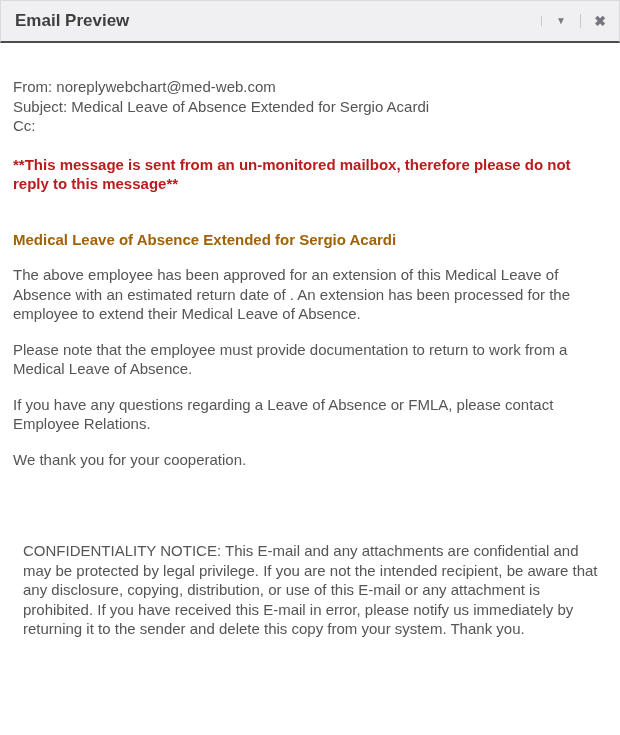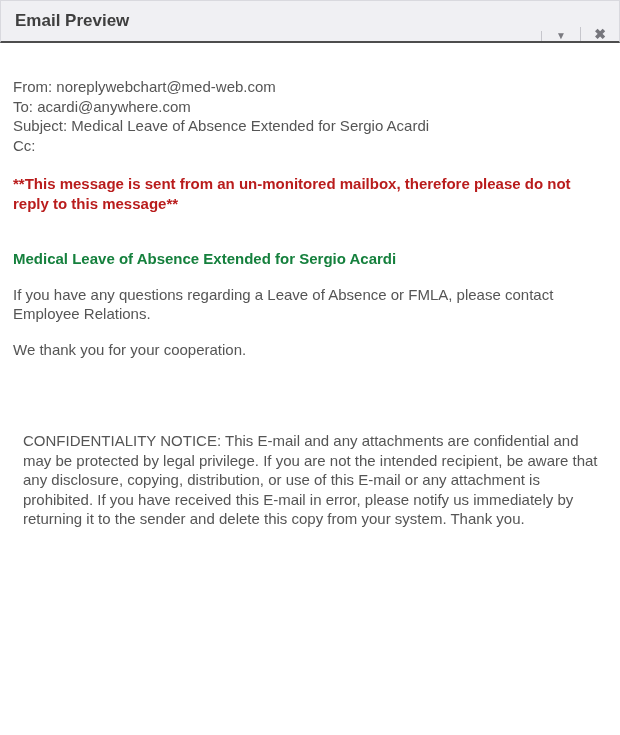--- a/index.html
+++ b/index.html
@@ -18,21 +18,21 @@
   }
   
   .titlebar {
     height: 40px;
     background: #f0f0f3;
     border-top: 1px solid #d9d9de;
     border-left: 1px solid #d9d9de;
     border-right: 1px solid #d9d9de;
     border-bottom: 2px solid #4d4d4d;
     display: flex;
-    align-items: flex-end;
+    align-items: center;
     box-sizing: content-box;
   }
   .titlebar-title {
     flex: 1;
     font-size: 17px;
     font-weight: bold;
     color: #3f3f3f;
     line-height: 40px;
     padding-left: 14px;
     white-space: nowrap;
@@ -72,21 +72,21 @@
     margin: 0;
   }
   .warning {
     margin: 19px 0 0 0;
     font-weight: bold;
     color: #b91c1c;
   }
   .subject-heading {
     margin: 36px 0 0 0;
     font-weight: bold;
-    color: #15803d;
+    color: #a16207;
   }
   .re-line {
     margin: 18px 0 0 0;
   }
   .para {
     margin: 16px 0 0 0;
   }
   .confidentiality {
     margin: 72px 0 0 10px;
   }
@@ -103,29 +103,30 @@
     </button>
     <button class="titlebar-btn">
       <span class="close-glyph">✖</span>
     </button>
   </div>
 
   <div class="content">
 
     <div>
       <p class="header-line">From: noreplywebchart@med-web.com</p>
-      <p class="header-line">To: acardi@anywhere.com</p>
       <p class="header-line">Subject: Medical Leave of Absence Extended for Sergio Acardi</p>
       <p class="header-line">Cc:</p>
     </div>
 
     <p class="warning">**This message is sent from an un-monitored mailbox, therefore please do not reply to this message**</p>
 
     <p class="subject-heading">Medical Leave of Absence Extended for Sergio Acardi</p>
 
 
+    <p class="para">The above employee has been approved for an extension of this Medical Leave of Absence with an estimated return date of . An extension has been processed for the employee to extend their Medical Leave of Absence.</p>
+    <p class="para">Please note that the employee must provide documentation to return to work from a Medical Leave of Absence.</p>
     <p class="para">If you have any questions regarding a Leave of Absence or FMLA, please contact Employee Relations.</p>
     <p class="para">We thank you for your cooperation.</p>
 
     <p class="confidentiality">CONFIDENTIALITY NOTICE: This E-mail and any attachments are confidential and may be protected by legal privilege. If you are not the intended recipient, be aware that any disclosure, copying, distribution, or use of this E-mail or any attachment is prohibited. If you have received this E-mail in error, please notify us immediately by returning it to the sender and delete this copy from your system. Thank you.</p>
 
   </div>
 </div>
 
 </body></html>

